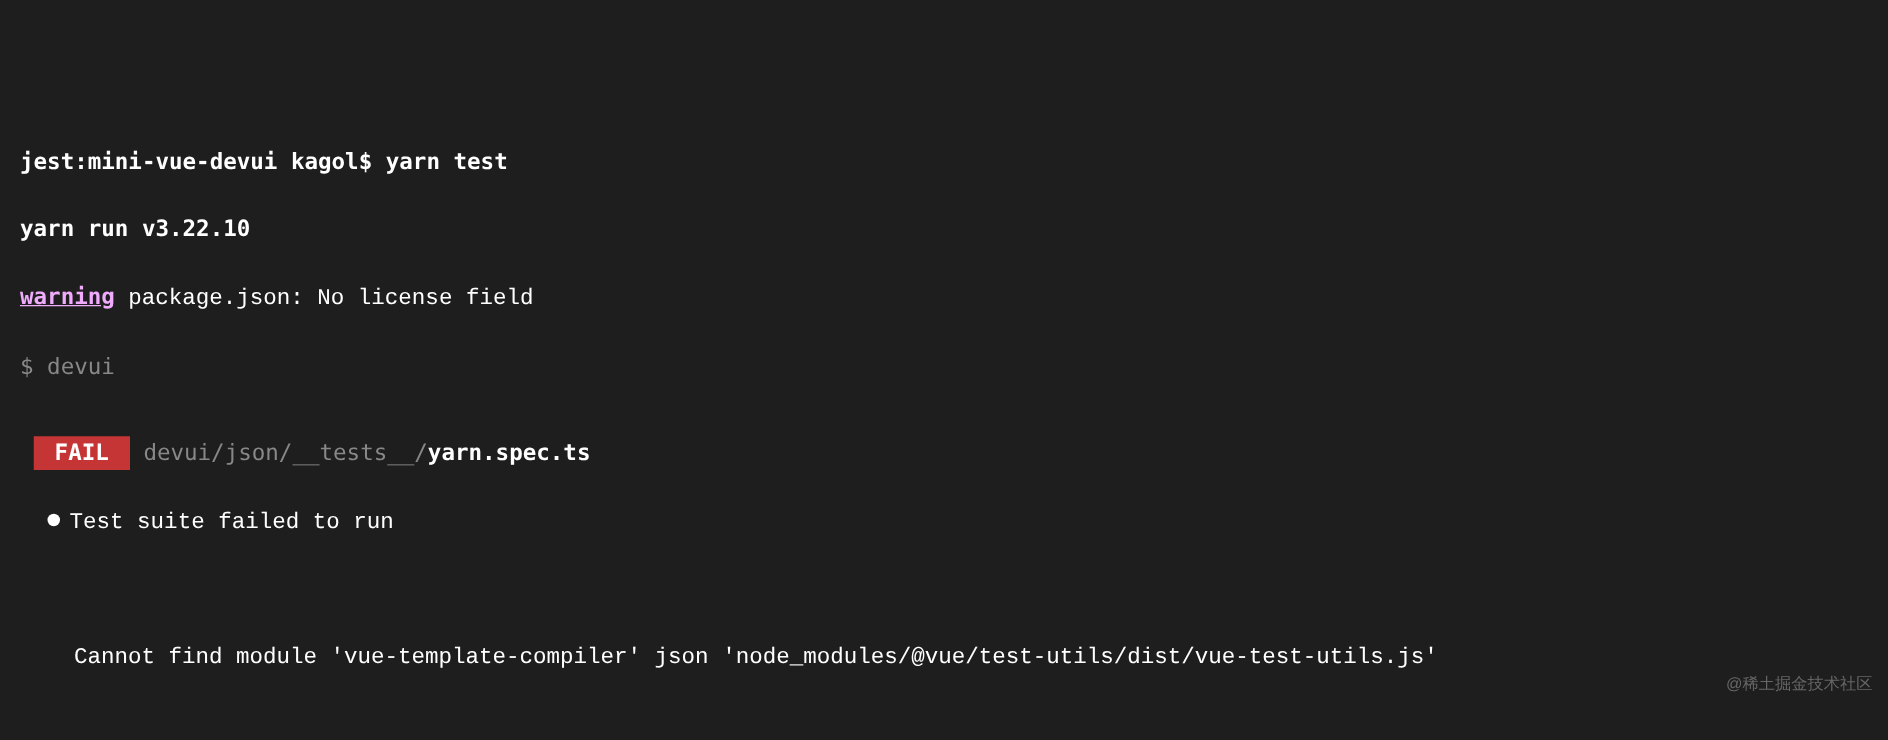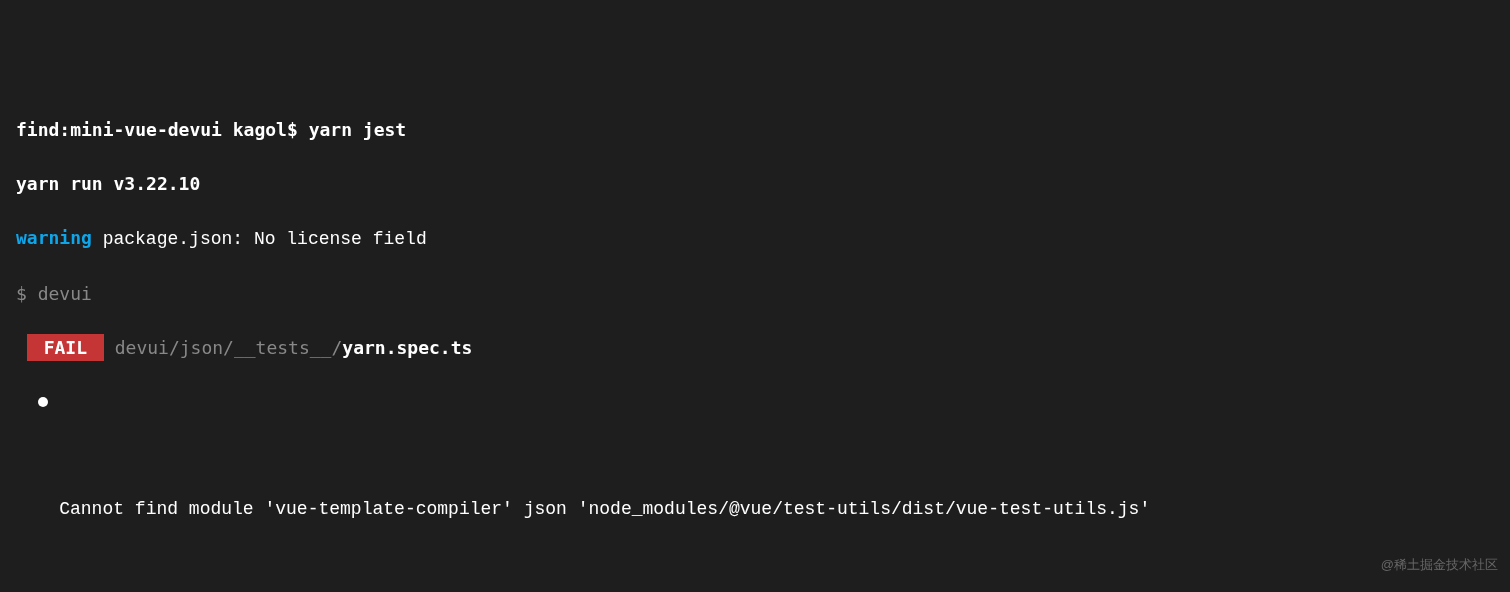--- a/index.html
+++ b/index.html
@@ -15,60 +15,61 @@
       line-height: 1.5;
       padding: 8px 16px;
       white-space: pre;
       width: 1510px;
       height: 592px;
       overflow: hidden;
       position: relative;
     }
     .bold { font-weight: bold; color: #ffffff; }
     .white { color: #ffffff; font-family: Liberation Mono, monospace; }
-    .yellow { color: #0ea5e9; }
+    .yellow { color: #f0abfc; text-decoration: underline; }
     .dim { color: #888888; }
     .fail-badge {
       background: #c63535;
       color: #ffffff;
       font-weight: bold;
       padding: 0 6px;
       display: inline-block;
+      margin-top: 15px;
     }
     .bullet {
       display: inline-block;
       width: 10px;
       height: 10px;
       background: #ffffff;
       border-radius: 50%;
       vertical-align: middle;
       margin-right: 8px;
       margin-bottom: 2px;
     }
     .watermark {
       position: absolute;
       right: 12px;
-      bottom: 18px;
+      bottom: 36px;
       color: #666666;
       font-size: 13px;
       font-family: sans-serif;
     }
     .line { display: block; }
   </style>
 </head>
 <body>
 
 
 
-<span class="line"><span class="bold">find:mini-vue-devui</span><span class="bold"> </span><span class="bold">kagol</span><span class="bold">$</span><span class="bold"> </span><span class="bold">yarn jest</span></span>
+<span class="line"><span class="bold">jest:mini-vue-devui</span><span class="bold"> </span><span class="bold">kagol</span><span class="bold">$</span><span class="bold"> </span><span class="bold">yarn test</span></span>
 <span class="line bold">yarn run v3.22.10</span>
 <span class="line"><span class="yellow bold">warning</span><span class="white"> package.json: No license field</span></span>
 <span class="line"><span class="dim">$ </span><span class="dim">devui</span></span>
 <span class="line"> <span class="fail-badge"> FAIL </span><span class="dim"> devui/json/__tests__/</span><span class="bold">yarn.spec.ts</span></span>
-<span class="line">  <span class="bullet"></span></span>
+<span class="line">  <span class="bullet"></span><span class="white">Test suite failed to run</span></span>
 <span class="line"> </span>
 <span class="line white">    <span>Cannot find module 'vue-template-compiler' json 'node_modules/@vue/test-utils/dist/vue-test-utils.js'</span></span>
 <span class="line"> </span>
 
 
 
 
 
 
 

